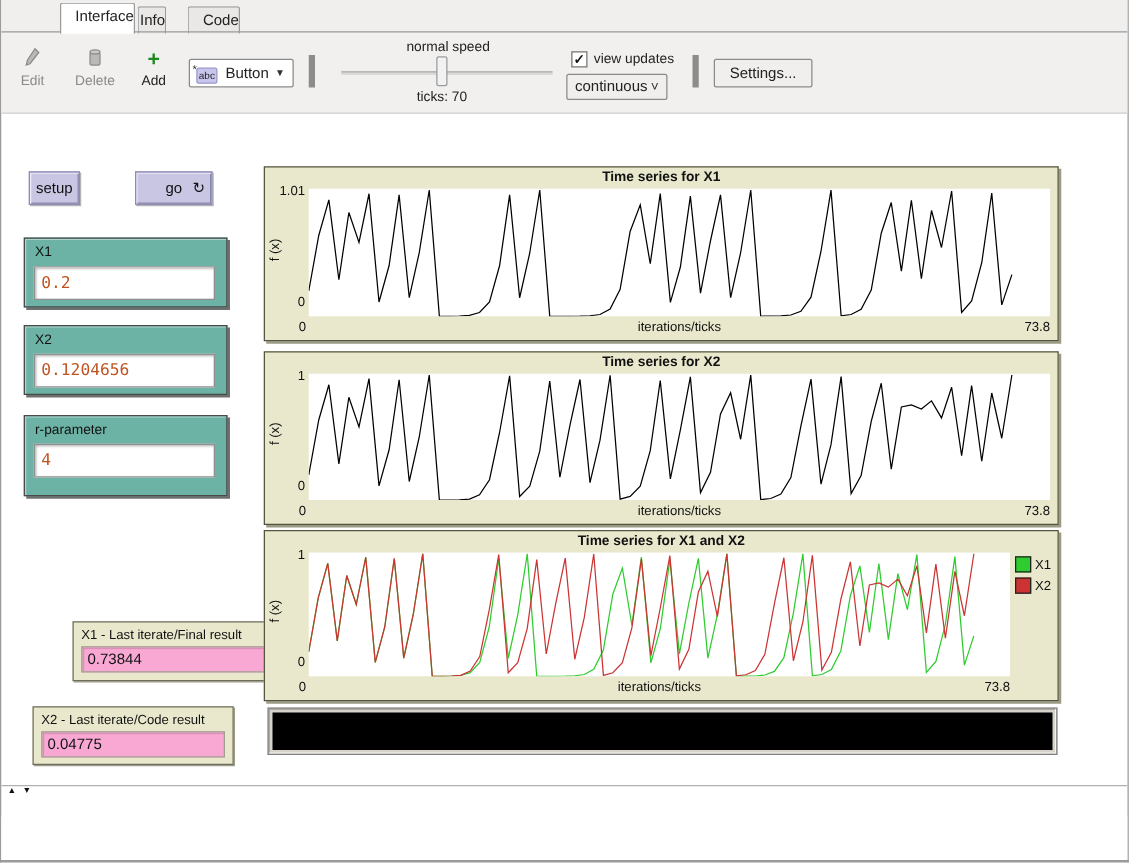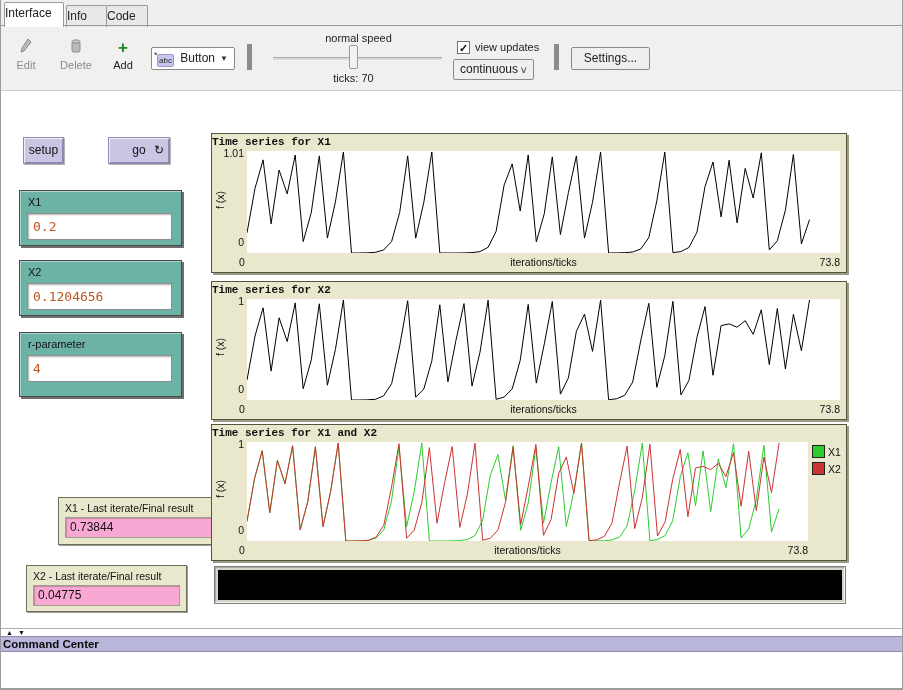--- a/index.html
+++ b/index.html
@@ -5,21 +5,21 @@
   * { margin:0; padding:0; box-sizing:border-box; }
   body { background:#ffffff; font-family:"Liberation Sans", sans-serif; }
   #win {
     position:relative; width:903px; height:690px; background:#ffffff;
     border-left:1px solid #9b9b9b; border-right:1px solid #9b9b9b; border-bottom:2px solid #9b9b9b;
     overflow:hidden;
   }
   
   .tabbar { position:absolute; left:0; top:0; width:100%; height:27px; background:#f0efee; }
   .tab { position:absolute; top:5px; height:22px; background:#e9e8e7; border:1px solid #9a9a9a; border-bottom:none;
-         font-size:12px; color:#222; text-align:left; line-height:21px; border-radius:2px 2px 0 0; }
+         font-size:12px; color:#222; text-align:right; line-height:21px; border-radius:2px 2px 0 0;margin-left:44px; }
   .tab.active { top:2px; height:25px; background:#ffffff; z-index:2; }
   .tabline { position:absolute; left:0; top:25px; width:100%; height:1px; background:#9a9a9a; z-index:1; }
   
   .toolbar { position:absolute; left:0; top:27px; width:100%; height:64px; background:#f1f0ef; border-bottom:1px solid #cfcfcf; }
   .tbtn { position:absolute; text-align:center; font-size:11px; color:#8a8a8a; cursor:default; }
   .tbtn .ticon { display:block; height:22px; font-size:17px; line-height:22px; }
   .tbtn.enabled { color:#222; }
   .plus { color:#1e8a1e; font-weight:bold; font-size:21px; }
   .dd { position:absolute; background:#ffffff; border:1px solid #8a8a8a; border-radius:2px; font-size:12px; color:#222; }
   .widget-dd { left:150px; top:20px; width:84px; height:23px; line-height:21px; }
@@ -49,21 +49,21 @@
   .inputbox .field { position:absolute; left:7px; right:9px; top:22px; height:27px; background:#ffffff;
                      border:1px solid #8f8f8f; box-shadow: inset 1px 1px 2px rgba(0,0,0,0.3);
                      font-family:"DejaVu Sans Mono", monospace; font-size:13px; color:#bf5422; line-height:25px; padding-left:5px; }
   .monitor { position:absolute; left:25px; width:161px; background:#e9e8cd; border:1px solid #6e6e5c; box-shadow: 1px 1px 0 #9d9d8a; }
   .monitor .lbl { position:absolute; left:6px; top:4px; font-size:10.5px; color:#111; white-space:nowrap; }
   .monitor .field { position:absolute; left:6px; right:6px; top:19px; height:21px; background:#f9a8d4;
                     border:1px solid #9f9f8f; box-shadow: inset 1px 1px 1px rgba(0,0,0,0.2);
                     font-size:12px; color:#111; line-height:19px; padding-left:4px; }
   
   .plot { position:absolute; left:210px; width:636px; background:#e9e8cd; border:1px solid #55553f; box-shadow: 2px 2px 0 #9a9a85; }
-  .plot .ptitle { position:absolute; left:0; top:2px; width:100%; text-align:left; font-weight:bold; font-size:11px; color:#111;font-family:Liberation Mono, monospace; }
+  .plot .ptitle { position:absolute; left:0; top:2px; width:100%; text-align:center; font-weight:bold; font-size:11px; color:#111; }
   .plot .parea { position:absolute; left:35px; top:17px; background:#ffffff; }
   .plot .ytick-top { position:absolute; left:2px; top:13px; width:30px; text-align:right; font-size:10.5px; color:#111; }
   .plot .ytick-bot { position:absolute; left:2px; width:30px; text-align:right; font-size:10.5px; color:#111; }
   .plot .ylab { position:absolute; left:-22px; width:60px; text-align:center; font-size:10.5px; color:#111; transform:rotate(-90deg); }
   .plot .xtick-left { position:absolute; left:27px; font-size:10.5px; color:#111; }
   .plot .xlab { position:absolute; text-align:center; font-size:10.5px; color:#111; }
   .plot .xtick-right { position:absolute; text-align:right; font-size:10.5px; color:#111; }
   .legend { position:absolute; }
   .legend .key { position:absolute; width:13px; height:13px; border:1px solid #222; }
   .legend .ktext { position:absolute; left:16px; width:30px; font-size:10.5px; color:#111; line-height:14px; }
@@ -80,21 +80,21 @@
   .cc-out { position:absolute; left:0; top:653px; width:100%; height:35px; background:#ffffff; }
 </style>
 </head>
 <body>
 
 <div id="win">
 
   <div class="tabbar">
     <div class="tabline"></div>
     <div class="tab active" style="left:3px; width:60px;">Interface</div>
-    <div class="tab" style="left:65px; width:41px;">Info</div>
+    <div class="tab" style="left:65px; width:23px;">Info</div>
     <div class="tab" style="left:105px; width:42px;">Code</div>
   </div>
 
   <div class="toolbar">
     <div class="tbtn" style="left:8px; top:10px; width:34px;">
       <span class="ticon">
         <svg width="16" height="18" viewBox="0 0 16 18">
             <path d="M10 2 L13 5 L6 14 L3 15 L4 11 Z" fill="#b9b9b9" stroke="#8a8a8a" stroke-width="1"></path>
           </svg>
       </span>
@@ -158,21 +158,21 @@
   <div class="inputbox" style="top:332px; height:65px;">
     <div class="lbl">r-parameter</div>
     <div class="field">4</div>
   </div>
 
   <div class="monitor" style="top:497px; height:48px;margin-left:32px;">
     <div class="lbl">X1 - Last iterate/Final result</div>
     <div class="field">0.73844</div>
   </div>
   <div class="monitor" style="top:565px; height:47px;">
-    <div class="lbl">X2 - Last iterate/Final result</div>
+    <div class="lbl">X2 - Last iterate/Code result</div>
     <div class="field">0.04775</div>
   </div>
 
   <div class="plot" style="top:133px; height:140px;">
     <div class="ptitle">Time series for X1</div>
     <div class="ytick-top">1.01</div>
     <div class="ytick-bot" style="top:102px;">0</div>
     <div class="ylab" style="top:60px;">f (x)</div>
     <div class="parea" style="width:593px; height:102px;"><svg width="593" height="102" viewBox="0 0 593 102" preserveAspectRatio="none">
           <polyline points="0.0,81.8 8.0,37.4 16.1,8.9 24.1,72.8 32.1,19.0 40.2,42.9 48.2,4.0 56.2,90.6 64.3,61.4 72.3,4.9 80.4,87.1 88.4,51.1 96.4,1.0 104.5,102.0 112.5,102.0 120.5,101.8 128.6,101.3 136.6,99.0 144.6,90.5 152.7,61.4 160.7,4.9 168.7,87.2 176.8,51.4 184.8,1.0 192.8,102.0 200.9,102.0 208.9,102.0 217.0,101.9 225.0,101.6 233.0,100.6 241.1,96.3 249.1,80.4 257.1,34.2 265.2,12.9 273.2,60.0 281.2,3.9 289.3,90.9 297.3,62.6 305.3,5.9 313.4,83.5 321.4,41.6 329.4,4.9 337.5,87.1 345.5,51.2 353.6,1.0 361.6,102.0 369.6,101.9 377.7,101.7 385.7,101.0 393.7,98.0 401.8,86.7 409.8,50.0 417.8,1.1 425.9,101.6 433.9,100.6 441.9,96.5 450.0,81.1 458.0,35.6 466.0,11.0 474.1,65.9 482.1,9.2 490.1,71.9 498.2,17.4 506.2,47.0 514.3,1.8 522.3,98.9 530.3,89.8 538.4,59.2 546.4,3.4 554.4,92.9 562.5,68.7" fill="none" stroke="#000000" stroke-width="1"></polyline>
@@ -215,18 +215,15 @@
     <div class="xtick-right" style="left:536px; top:119px; width:60px;">73.8</div>
   </div>
 
   <div class="worldview">
     <div class="black"></div>
   </div>
 
   <div class="cc-sep"></div>
   <span class="cc-arrow" style="left:5px;">▲</span>
   <span class="cc-arrow" style="left:17px;">▼</span>
-  <div class="cc-bar">
-    <span class="cc-title">Command Center</span>
-  </div>
   <div class="cc-out"></div>
 
 </div>
 
 </body></html>

